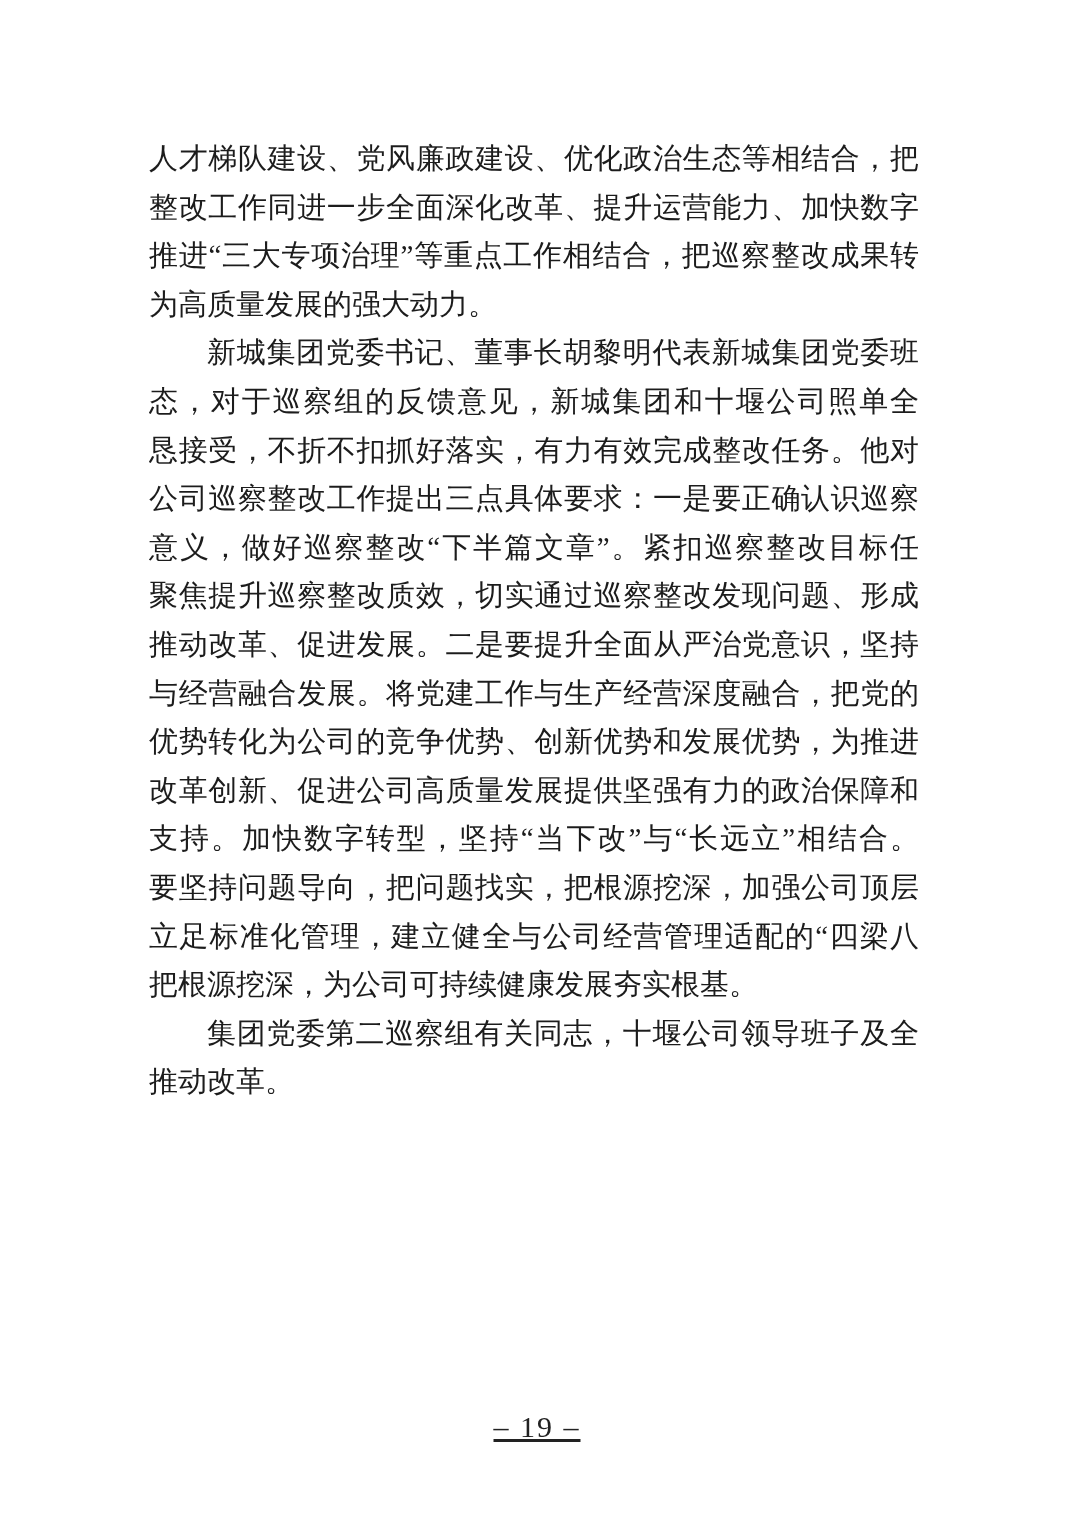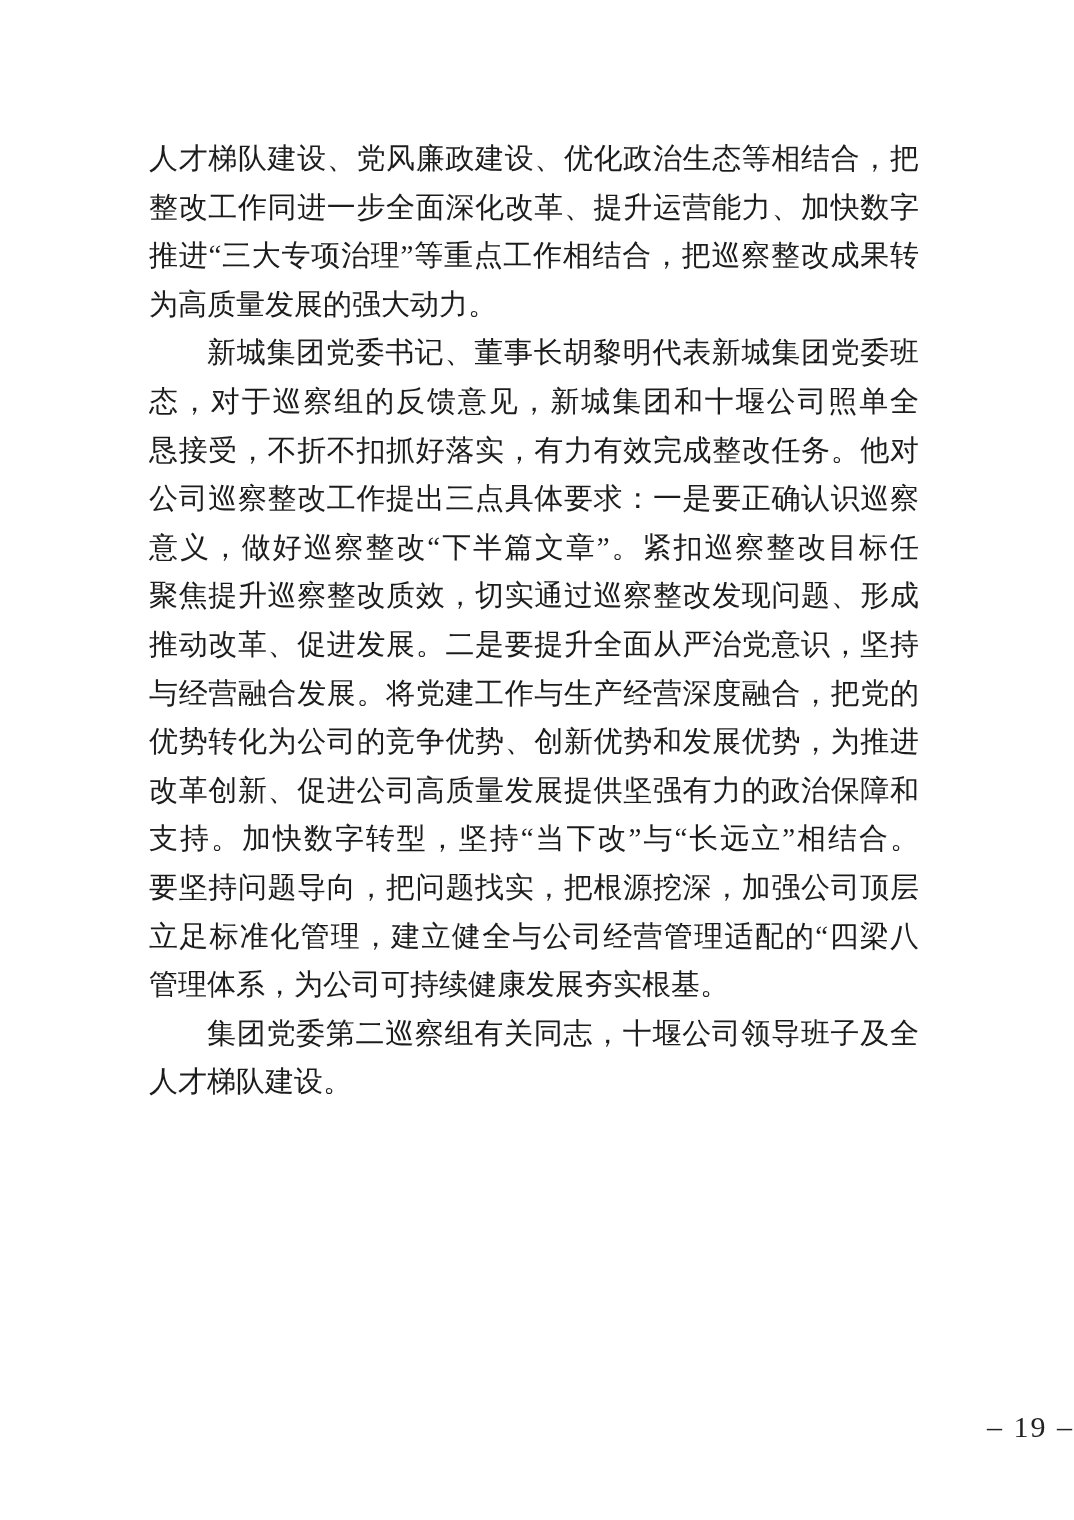--- a/index.html
+++ b/index.html
@@ -38,25 +38,26 @@
     text-align-last: left;
   }
   .line.indent {
     text-indent: 2em;
   }
   .page-number {
     position: absolute;
     top: 1410px;
     left: 0;
     width: 100%;
-    text-align: right;
+    text-align: center;
     font-size: 30px;
     letter-spacing: 2px;
     color: #222222;
     font-family: "Liberation Serif", "DejaVu Serif", serif;
+    text-decoration: underline;
   }
 </style>
 </head>
 <body>
 
 <div class="doc-page">
   <div class="doc-body">
     <div class="line">人才梯队建设、党风廉政建设、优化政治生态等相结合，把巡察</div>
     <div class="line">整改工作同进一步全面深化改革、提升运营能力、加快数字转型、</div>
     <div class="line">推进“三大专项治理”等重点工作相结合，把巡察整改成果转化</div>
@@ -67,19 +68,19 @@
     <div class="line">公司巡察整改工作提出三点具体要求：一是要正确认识巡察工作</div>
     <div class="line">意义，做好巡察整改“下半篇文章”。紧扣巡察整改目标任务，</div>
     <div class="line">聚焦提升巡察整改质效，切实通过巡察整改发现问题、形成震慑、</div>
     <div class="line">推动改革、促进发展。二是要提升全面从严治党意识，坚持党建</div>
     <div class="line">与经营融合发展。将党建工作与生产经营深度融合，把党的政治</div>
     <div class="line">优势转化为公司的竞争优势、创新优势和发展优势，为推进公司</div>
     <div class="line">改革创新、促进公司高质量发展提供坚强有力的政治保障和动力</div>
     <div class="line">支持。加快数字转型，坚持“当下改”与“长远立”相结合。</div>
     <div class="line">要坚持问题导向，把问题找实，把根源挖深，加强公司顶层设计，</div>
     <div class="line">立足标准化管理，建立健全与公司经营管理适配的“四梁八柱”</div>
-    <div class="line para-end">管理体系，为公司可持续健康发展夯实根基。</div>
+    <div class="line para-end">把根源挖深，为公司可持续健康发展夯实根基。</div>
     <div class="line indent">集团党委第二巡察组有关同志，十堰公司领导班子及全体员</div>
-    <div class="line para-end">人才梯队建设。</div>
+    <div class="line para-end">推动改革。</div>
   </div>
 
   <div class="page-number">– 19 –</div>
 </div>
 
 </body></html>

